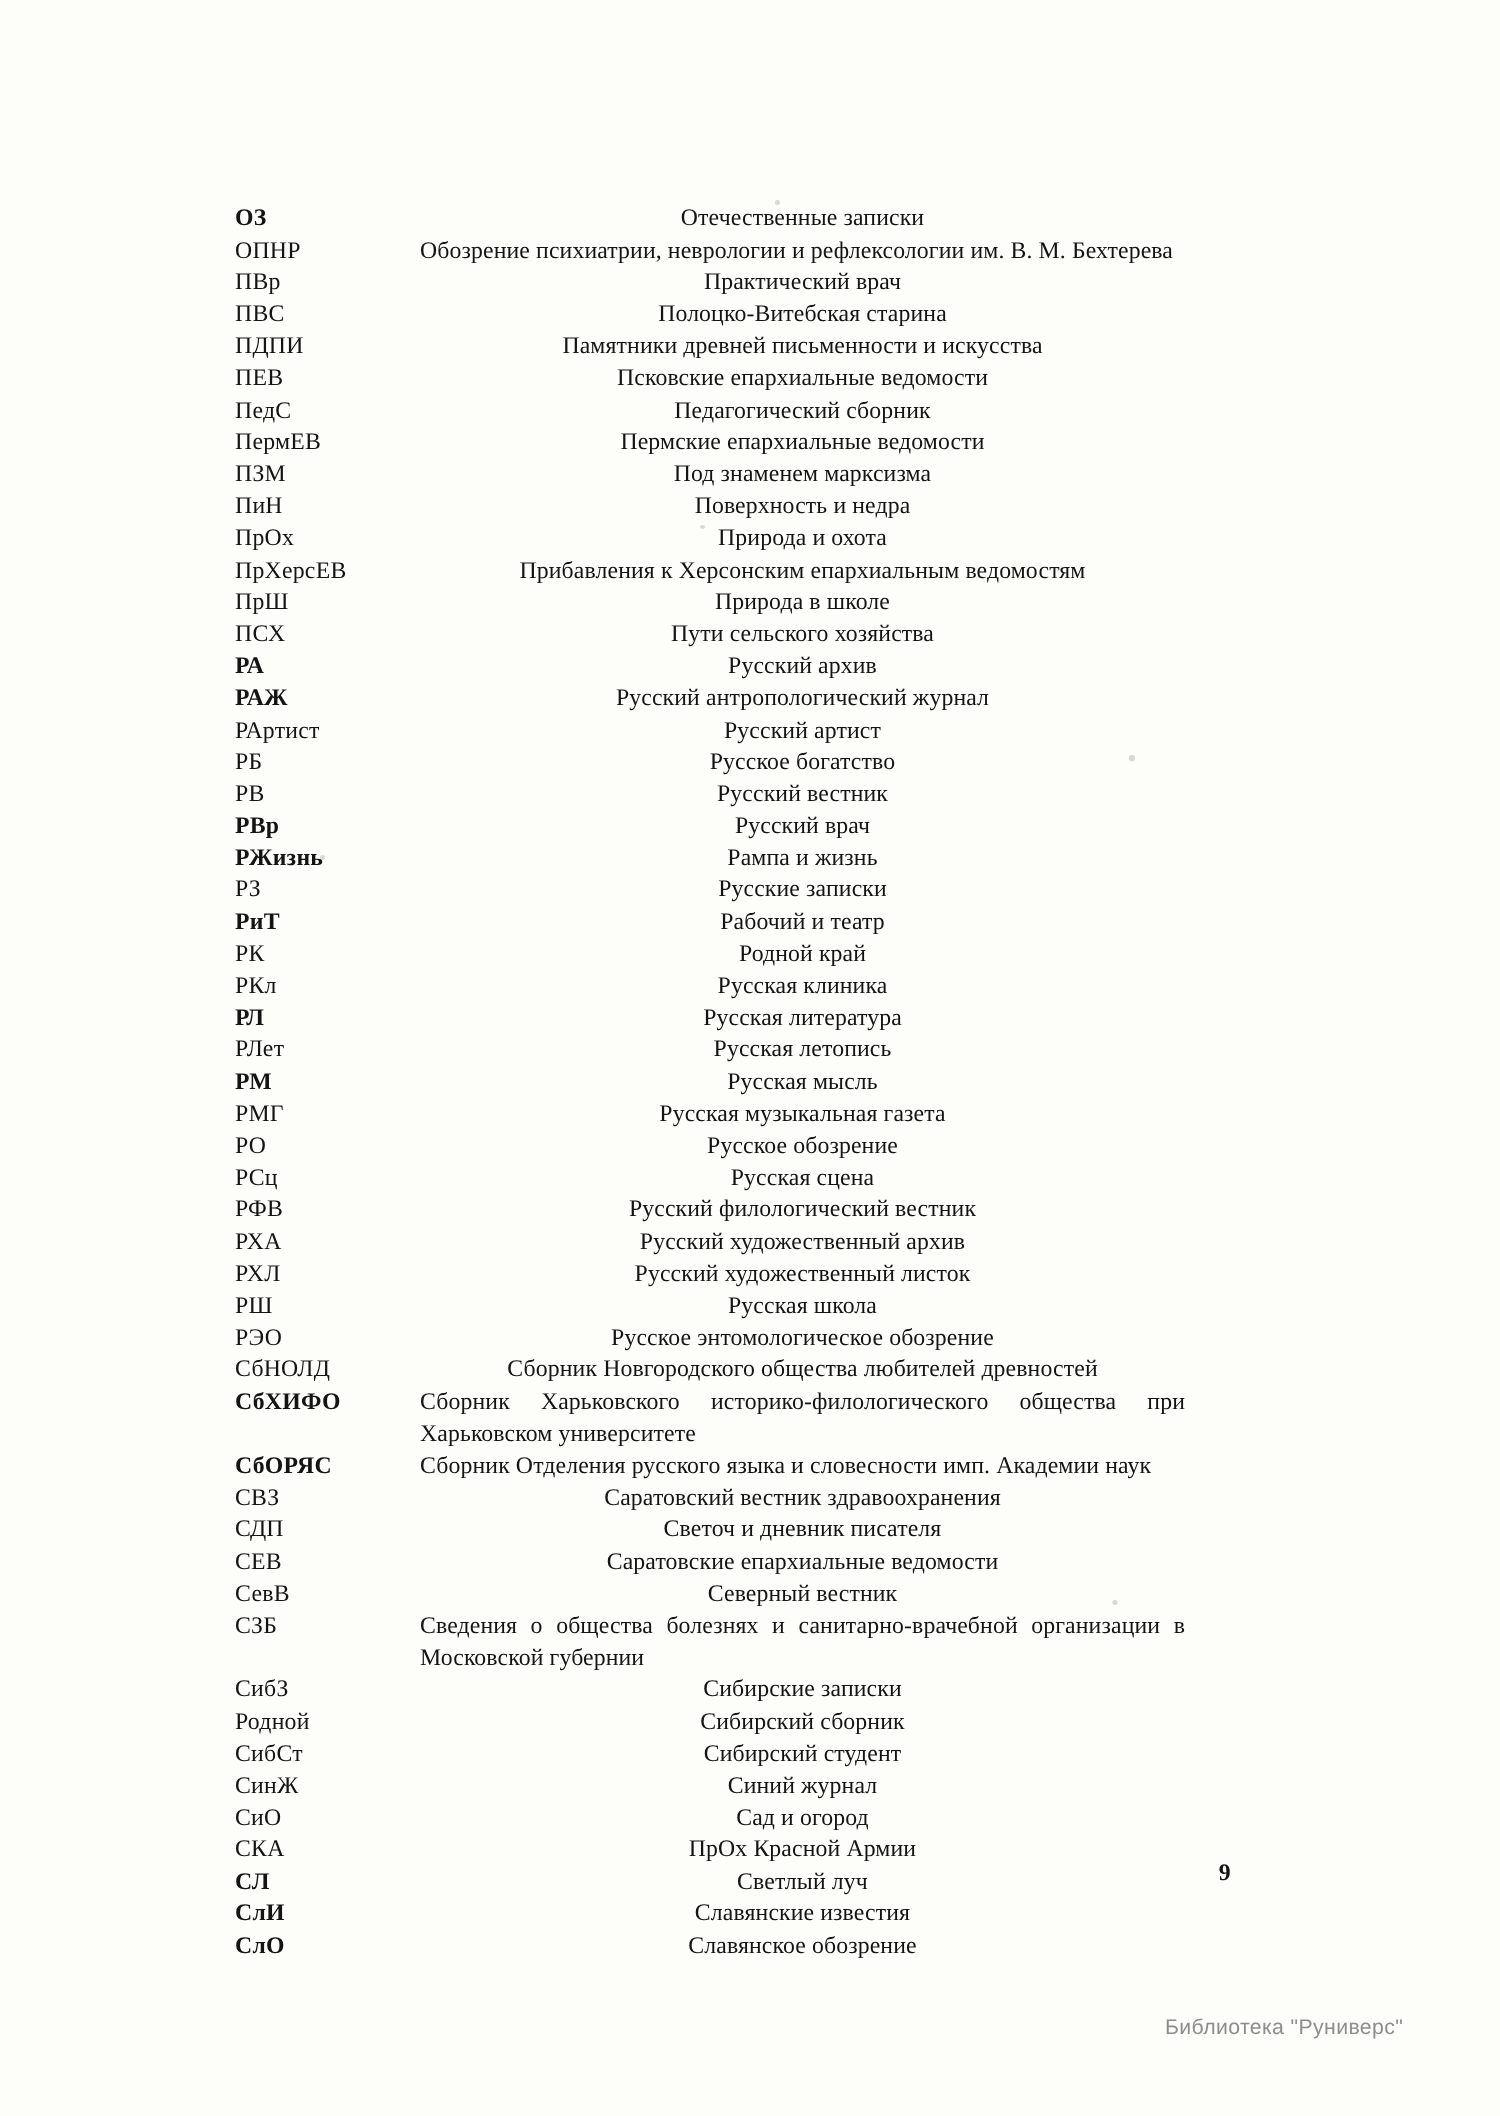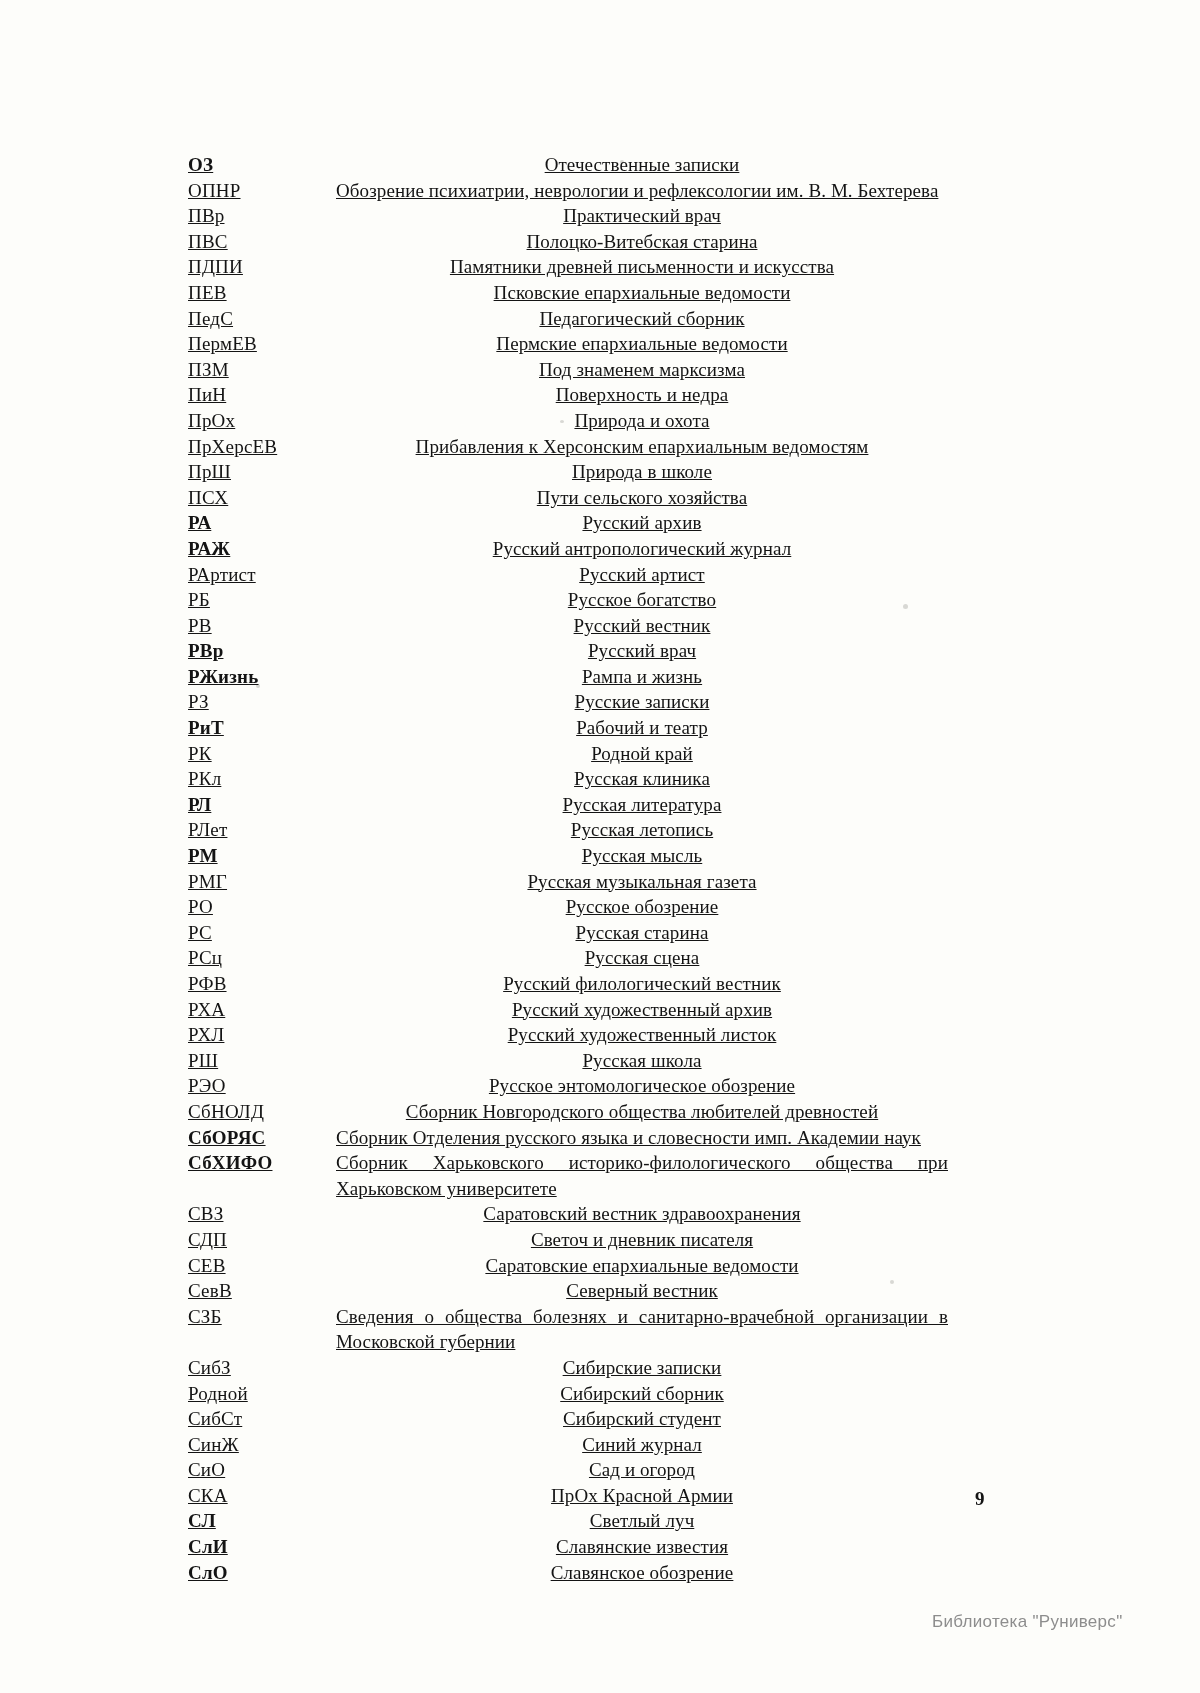--- a/index.html
+++ b/index.html
@@ -18,23 +18,22 @@
   }
   .scan-tint {
     position: absolute;
     inset: 0;
     background: #fdfdfa;
     pointer-events: none;
   }
   .content {
     position: absolute;
     left: 188px;
-    top: 152px;
+    top: 162px;
     width: 760px;
-    text-decoration: underline;
   }
   .abbrev-table {
     width: 100%;
     border-collapse: collapse;
   }
   .abbrev-table td {
     vertical-align: top;
     padding: 0;
     font-size: 19px;
     line-height: 25.6px;
@@ -271,26 +270,20 @@
               <div class="just-last">Русская музыкальная газета</div>
             </td>
           </tr>
           <tr>
             <td class="abbr">РО</td>
             <td class="expansion">
               <div class="just-last">Русское обозрение</div>
             </td>
           </tr>
           <tr>
-            <td class="abbr">РС</td>
-            <td class="expansion">
-              <div class="just-last">Русская старина</div>
-            </td>
-          </tr>
-          <tr>
             <td class="abbr">РСц</td>
             <td class="expansion">
               <div class="just-last">Русская сцена</div>
             </td>
           </tr>
           <tr>
             <td class="abbr">РФВ</td>
             <td class="expansion">
               <div class="just-last">Русский филологический вестник</div>
             </td>
@@ -319,29 +312,29 @@
               <div class="just-last">Русское энтомологическое обозрение</div>
             </td>
           </tr>
           <tr>
             <td class="abbr">СбНОЛД</td>
             <td class="expansion">
               <div class="just-last">Сборник Новгородского общества любителей древностей</div>
             </td>
           </tr>
           <tr>
+            <td class="abbr bold">СбХИФО</td>
+            <td class="expansion">
+              <div class="just">Сборник Харьковского историко-филологического общества при Харьковском университете</div>
+            </td>
+          </tr>
+          <tr>
             <td class="abbr bold">СбОРЯС</td>
             <td class="expansion">
               <div class="just">Сборник Отделения русского языка и словесности имп. Академии наук</div>
-            </td>
-          </tr>
-          <tr>
-            <td class="abbr bold">СбХИФО</td>
-            <td class="expansion">
-              <div class="just">Сборник Харьковского историко-филологического общества при Харьковском университете</div>
             </td>
           </tr>
           <tr>
             <td class="abbr">СВЗ</td>
             <td class="expansion">
               <div class="just-last">Саратовский вестник здравоохранения</div>
             </td>
           </tr>
           <tr>
             <td class="abbr">СДП</td>

